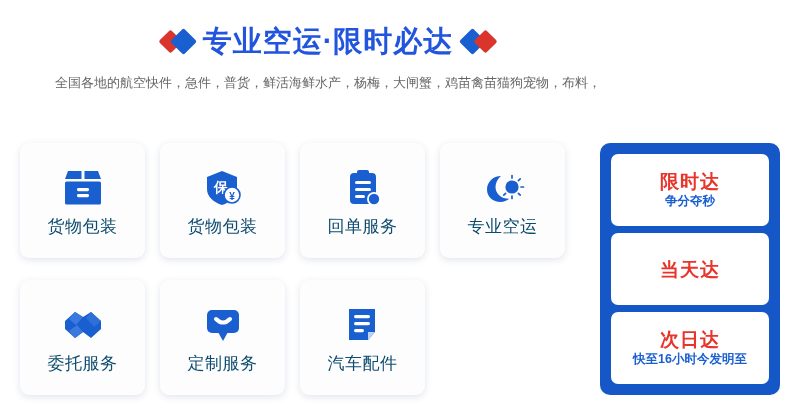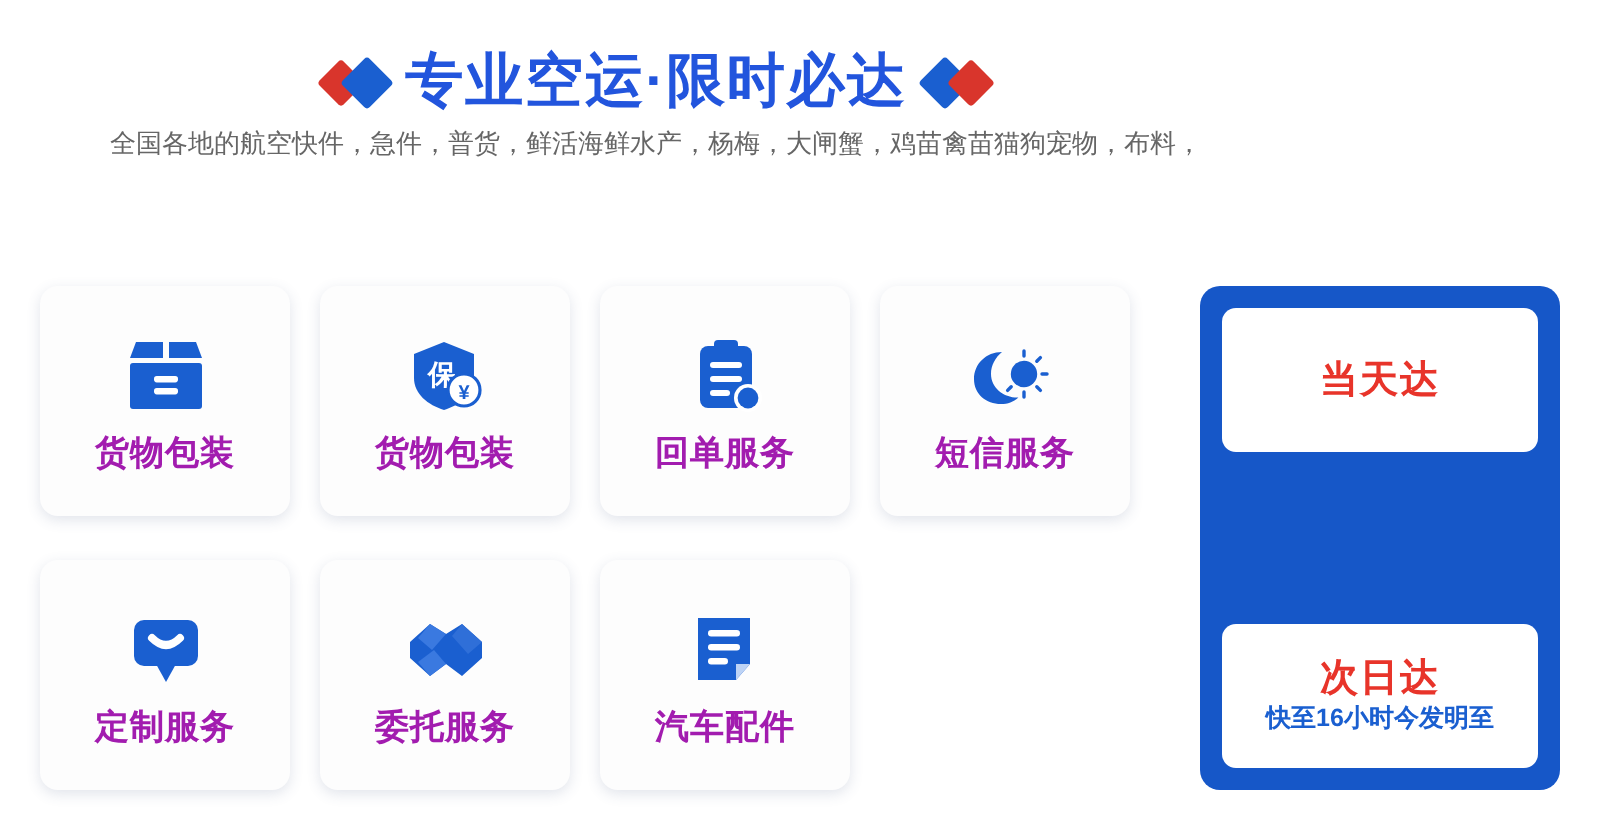--- a/index.html
+++ b/index.html
@@ -52,21 +52,21 @@
     height: 17px;
     transform: rotate(45deg);
     border-radius: 2px;
   }
   .dia-red  { background: #d9352c; }
   .dia-blue { background: #1a5fd0; width: 19px; height: 19px; }
   .diamonds.left  .dia-red  { margin-right: -5px; }
   .diamonds.right .dia-red  { margin-left: -5px; }
 
   .subtitle {
-    margin: 1px auto 0;
+    margin: 12px auto 0;
     width: 560px;
     font-size: 13px;
     line-height: 21px;
     color: #666666;
     text-align: center;
   }
 
   
   .main {
     position: absolute;
@@ -102,22 +102,22 @@
     width: 48px;
     height: 44px;
     display: flex;
     align-items: center;
     justify-content: center;
   }
   .card-icon svg { display: block; }
 
   .card-label {
     font-size: 17px;
-    font-weight: bold;
-    color: #a21caf;
+    font-weight: normal;
+    color: #0c4a6e;
     letter-spacing: 0.5px;
     line-height: 1;
   }
 
   
   .promo-panel {
     position: absolute;
     left: 600px;
     top: 0;
     width: 180px;
@@ -236,63 +236,67 @@
           <g stroke="#1a5fd0" stroke-width="1.7" stroke-linecap="round">
             <line x1="32" y1="7.5" x2="32" y2="10"></line>
             <line x1="32" y1="28" x2="32" y2="30.5"></line>
             <line x1="43.5" y1="19" x2="41" y2="19"></line>
             <line x1="40.2" y1="10.8" x2="38.4" y2="12.6"></line>
             <line x1="40.2" y1="27.2" x2="38.4" y2="25.4"></line>
             <line x1="23.8" y1="27.2" x2="25.6" y2="25.4"></line>
           </g>
         </svg>
       </span>
-      <span class="card-label">短信服务</span>
-    </div>
-
-    <div class="card">
-      <span class="card-icon">
-        <svg width="44" height="40" viewBox="0 0 44 40">
-          <rect x="6" y="5" width="32" height="23" rx="5" fill="#1a5fd0"></rect>
-          <path d="M17 27 L22 36 L27 27 Z" fill="#1a5fd0"></path>
-          <path d="M15 14 Q22 21 29 14" stroke="#ffffff" stroke-width="4" fill="none" stroke-linecap="round"></path>
-        </svg>
-      </span>
-      <span class="card-label">定制服务</span>
+      <span class="card-label">专业空运</span>
     </div>
 
     <div class="card">
       <span class="card-icon">
         <svg width="46" height="40" viewBox="0 0 46 40">
           <path d="M5 16 L15 7 L23 12 L31 7 L41 16 L41 24 L31 33 L23 27 L15 33 L5 24 Z" fill="#1a5fd0"></path>
           <path d="M15 7 L23 12 L16 20 L9 14 Z" fill="#3a79e0"></path>
           <path d="M23 27 L15 33 L9 26 L17 20 Z" fill="#3a79e0"></path>
           <path d="M31 7 L41 16 L34 22 L26 13 Z" fill="#2f6fd8"></path>
         </svg>
       </span>
       <span class="card-label">委托服务</span>
     </div>
 
     <div class="card">
       <span class="card-icon">
         <svg width="44" height="40" viewBox="0 0 44 40">
+          <rect x="6" y="5" width="32" height="23" rx="5" fill="#1a5fd0"></rect>
+          <path d="M17 27 L22 36 L27 27 Z" fill="#1a5fd0"></path>
+          <path d="M15 14 Q22 21 29 14" stroke="#ffffff" stroke-width="4" fill="none" stroke-linecap="round"></path>
+        </svg>
+      </span>
+      <span class="card-label">定制服务</span>
+    </div>
+
+    <div class="card">
+      <span class="card-icon">
+        <svg width="44" height="40" viewBox="0 0 44 40">
           <path d="M8 4 L34 4 L34 27 L27 35 L8 35 Z" fill="#1a5fd0"></path>
           <path d="M34 27 L27 27 L27 35 Z" fill="#bdd3f5"></path>
           <rect x="13" y="10" width="16" height="3.2" rx="1.6" fill="#ffffff"></rect>
           <rect x="13" y="17" width="16" height="3.2" rx="1.6" fill="#ffffff"></rect>
           <rect x="13" y="24" width="10" height="3.2" rx="1.6" fill="#ffffff"></rect>
         </svg>
       </span>
       <span class="card-label">汽车配件</span>
     </div>
 
   </div>
 
   <div class="promo-panel">
 
+    <div class="promo-card">
+      <span class="promo-title">限时达</span>
+      <span class="promo-sub">争分夺秒</span>
+    </div>
 
     <div class="promo-card">
       <span class="promo-title">当天达</span>
     </div>
 
     <div class="promo-card">
       <span class="promo-title">次日达</span>
       <span class="promo-sub">快至16小时今发明至</span>
     </div>
 

